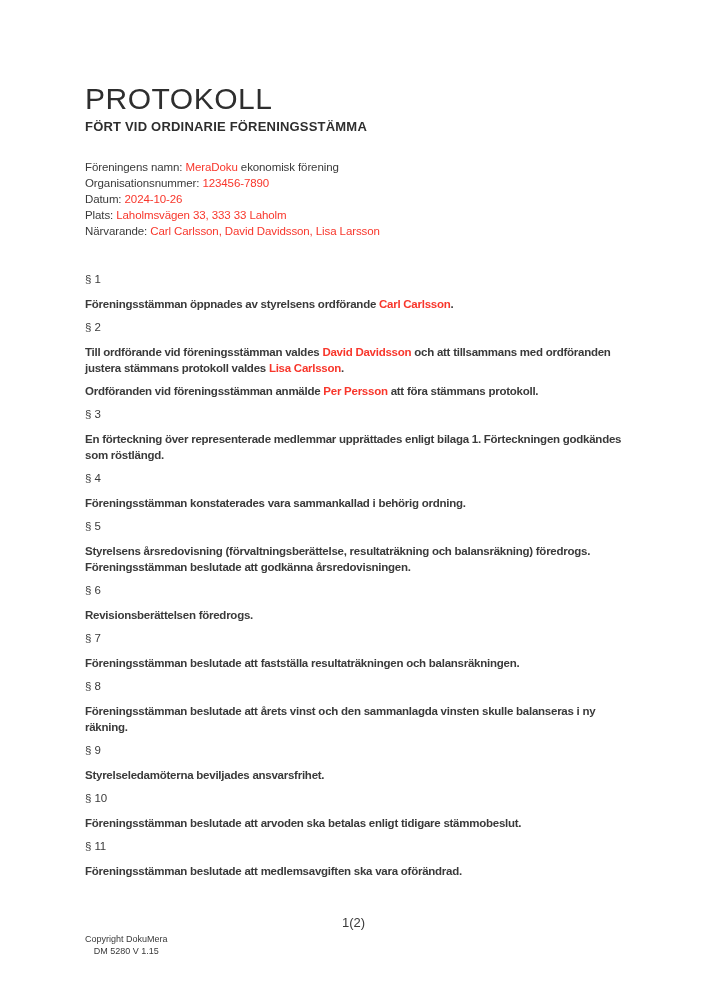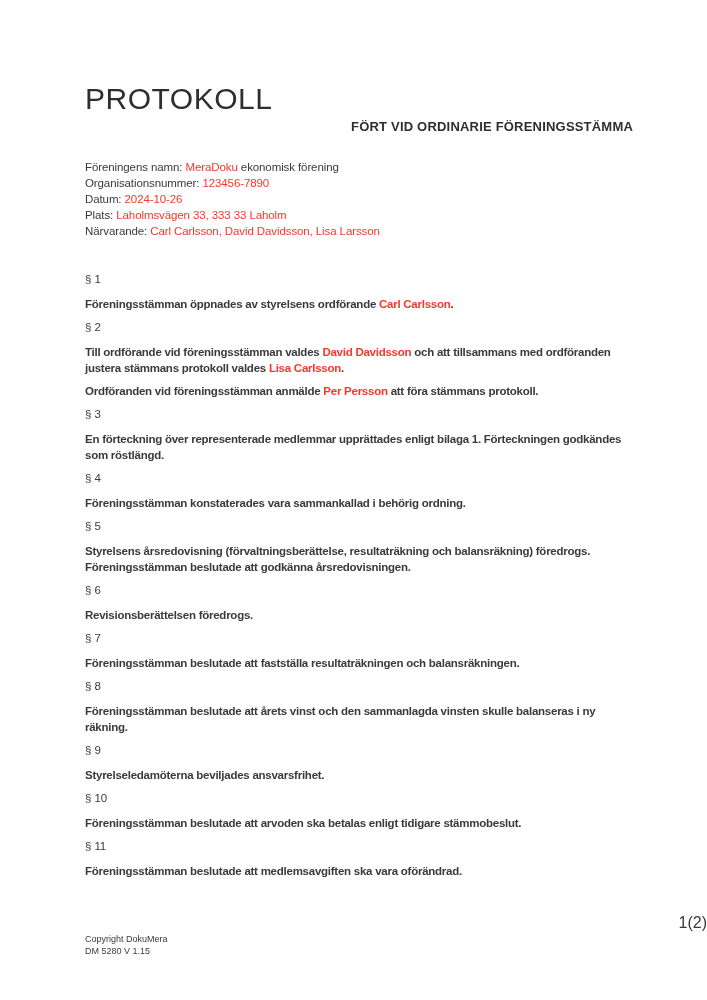--- a/index.html
+++ b/index.html
@@ -29,21 +29,20 @@
     letter-spacing:0.5px;
     color:var(--ink-dark);
   }
   .doc-subtitle{
     margin-top:5px;
     font-size:13px;
     font-weight:700;
     line-height:16px;
     letter-spacing:0.2px;
     color:var(--ink-dark);
-    text-align:right;
   }
   .info-block{
     margin-top:24px;
     font-size:11.5px;
     line-height:16px;
     letter-spacing:-0.1px;
   }
   .sections{
     margin-top:32px;
     max-width:540px;
@@ -60,31 +59,32 @@
     line-height:16px;
     margin:0 0 7px 0;
     letter-spacing:-0.25px;
     font-weight:bold;
   }
   .red{color:var(--accent-red);}
   .page-number{
     position:absolute;
     top:916px;left:0;
     width:707px;
-    text-align:right;
-    font-size:16px;
+    text-align:center;
+    font-size:13px;
     line-height:14px;
     color:var(--ink);
   }
   .footer-meta{
     position:absolute;
     left:85px;top:933px;
     font-size:9px;
     line-height:12px;
     color:var(--ink);
+    text-align:center;
   }
 </style>
 </head>
 <body>
 
 <div class="page">
 
   <div class="doc-header">
     <div class="doc-title">PROTOKOLL</div>
     <div class="doc-subtitle">FÖRT VID ORDINARIE FÖRENINGSSTÄMMA</div>

